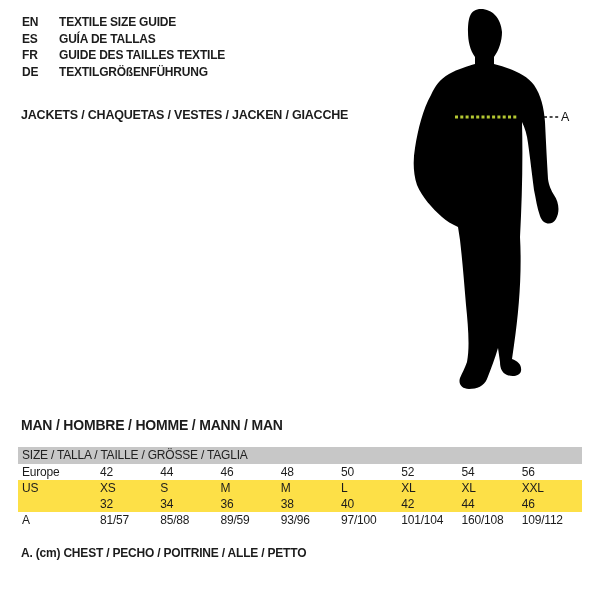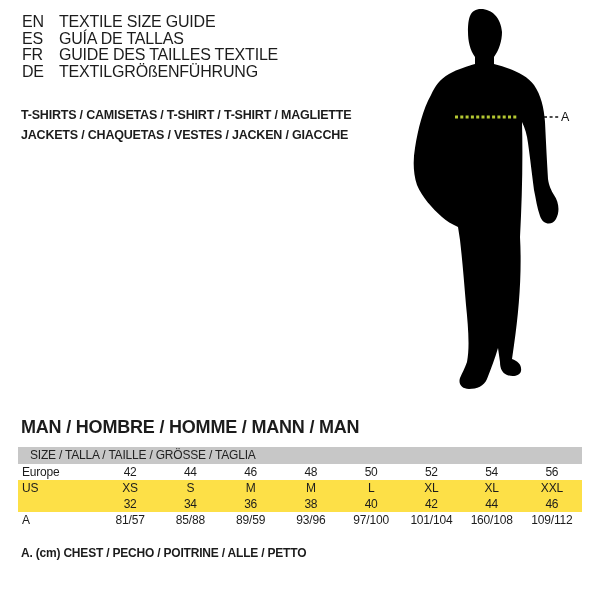--- a/index.html
+++ b/index.html
@@ -6,41 +6,41 @@
     margin: 0; padding: 0;
     width: 600px; height: 600px;
     background: #ffffff;
     font-family: "Liberation Sans", sans-serif;
     color: #1c1c1c;
     overflow: hidden;
   }
   .page { position: absolute; top: 0; left: 0; width: 600px; height: 600px; }
 
   
-  .lang-list { position: absolute; top: 14px; left: 22px; font-size: 16px; font-weight: 400; letter-spacing: -0.2px; }
+  .lang-list { position: absolute; top: 14px; left: 22px; font-size: 12px; font-weight: 700; letter-spacing: -0.2px; }
   .lang-row { display: flex; height: 16.5px; align-items: center; }
   .lang-code { width: 37px; flex: 0 0 37px; }
 
   
   .categories { position: absolute; top: 105px; left: 21px; font-size: 12.5px; font-weight: 700; letter-spacing: -0.2px; line-height: 20px; }
 
   
   .figure { position: absolute; left: 370px; top: 5px; width: 200px; height: 390px; }
   .measure-a-label { position: absolute; left: 561px; top: 110px; font-size: 12.5px; font-weight: 400; color: #111; }
 
   
-  .section-title { position: absolute; top: 417px; left: 21px; font-size: 18px; font-weight: 700; letter-spacing: -0.2px; }
+  .section-title { position: absolute; top: 417px; left: 21px; font-size: 14px; font-weight: 700; letter-spacing: -0.2px; }
 
   
   .size-table { position: absolute; top: 447px; left: 18px; width: 564px; font-size: 12px; letter-spacing: -0.2px; }
-  .size-table-header { background: #c7c7c7; height: 17px; line-height: 17px; padding-left: 12px; font-weight: 400; color: #222; }
+  .size-table-header { background: #c7c7c7; height: 17px; line-height: 17px; padding-left: 4px; font-weight: 400; color: #222; }
   .t-row { display: flex; height: 16px; line-height: 17px; }
   .t-row.shaded { background: #fde047; }
   .t-label { width: 78px; flex: 0 0 78px; padding-left: 4px; }
-  .t-cell { flex: 1 1 0; text-align: center; }
+  .t-cell { flex: 1 1 0; text-align: left; }
 
   
   .footnote { position: absolute; top: 546px; left: 21px; font-size: 12px; font-weight: 700; letter-spacing: -0.2px; }
 </style>
 </head>
 <body>
 
 <div class="page">
 
   <div class="lang-list">
@@ -56,21 +56,20 @@
         <div class="lang-code">FR</div>
         <div class="lang-label">GUIDE DES TAILLES TEXTILE</div>
       </div>
       <div class="lang-row">
         <div class="lang-code">DE</div>
         <div class="lang-label">TEXTILGRÖßENFÜHRUNG</div>
       </div>
     </div>
 
   <div class="categories">
-    <div>T-SHIRTS / CAMISETAS / T-SHIRT / T-SHIRT / MAGLIETTE</div>
     <div>JACKETS / CHAQUETAS / VESTES / JACKEN / GIACCHE</div>
   </div>
 
   <svg class="figure" viewBox="0 0 200 390" width="200" height="390" xmlns="http://www.w3.org/2000/svg">
     <path fill="#000000" d="
       M111,4
       C122,4 131,13 132,27
       C132,36 129,45 124,52
       L124,59
       C140,63 156,69 164,80

